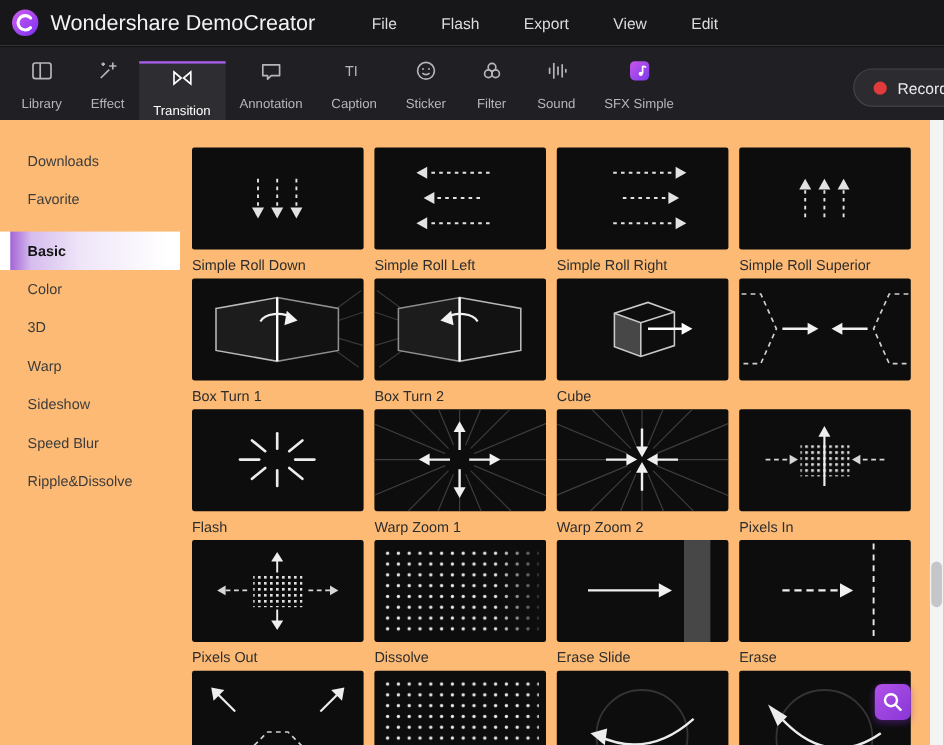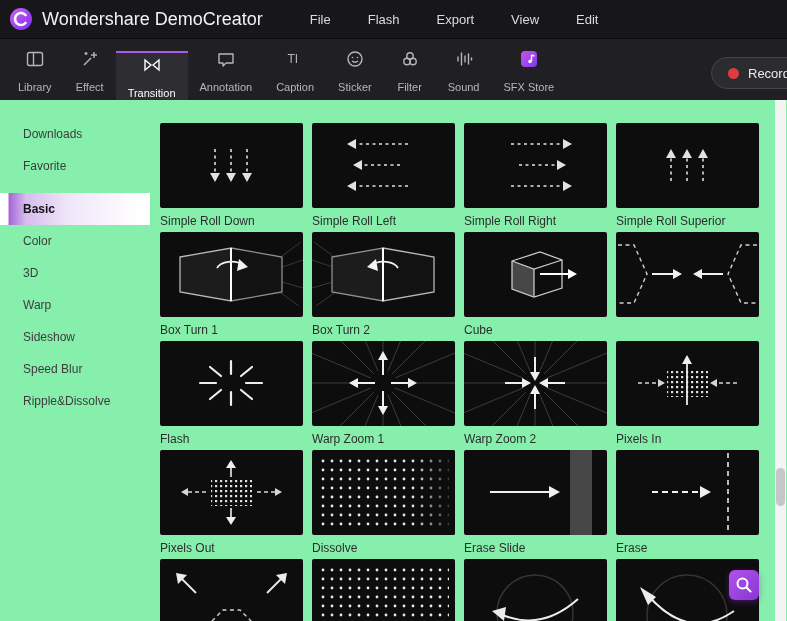--- a/index.html
+++ b/index.html
@@ -27,21 +27,21 @@
   .tlabel { white-space:nowrap;text-align:right; }
 
   .record-btn { position:absolute; left:711px; top:18px; height:32px; width:120px;
                 border-radius:16px; background:#2b2b30; border:1px solid #43434a;
                 display:flex; align-items:center; gap:9px; padding:0 16px;
                 color:#ececee; font-size:13px; }
   .record-dot { width:11px; height:11px; border-radius:50%; background:#e23b3b; flex:0 0 auto; }
 
   
   .content { position:absolute; left:0; top:100px; width:787px; height:521px;
-             background:#86efac; overflow:hidden; }
+             background:#fdba74; overflow:hidden; }
 
   .sidebar { position:absolute; left:0; top:0; width:150px; height:521px; }
   .sidebar ul { list-style:none; margin-top:18px; }
   .side-item { height:32px; line-height:32px; padding-left:23px; font-size:12px;
                color:#3c3c3c; cursor:default; white-space:nowrap; }
   .side-item.active { font-weight:bold; color:#141414;
       background:linear-gradient(90deg,#ffffff 0px,#ffffff 8px,#a565d6 9px,#d6bdee 26px,#efe5f8 45%,#ffffff 92%);margin-top:11px; }
 
   .grid { position:absolute; left:160px; top:23px; width:599px;
           display:grid; grid-template-columns:repeat(4,143px); column-gap:9px; }
@@ -175,21 +175,21 @@
             <linearGradient id="sfxG" x1="0" y1="0" x2="1" y2="1">
               <stop offset="0" stop-color="#c855e8"></stop>
               <stop offset="1" stop-color="#7c3aed"></stop>
             </linearGradient>
           </defs>
           <rect x="2" y="2" width="16" height="16" rx="4" fill="url(#sfxG)" stroke="none"></rect>
           <path d="M 12.5,6 v 6 M 12.5,6 l 3,1" stroke="#fff" stroke-width="1.4"></path>
           <circle cx="11" cy="12.5" r="1.8" fill="#fff" stroke="none"></circle>
         </svg>
     </span>
-    <span class="tlabel">SFX Store</span>
+    <span class="tlabel">SFX Simple</span>
   </div>
 
   <div class="record-btn">
     <span class="record-dot"></span>
     <span>Record</span>
   </div>
 </div>
 
 <div class="content">
 

